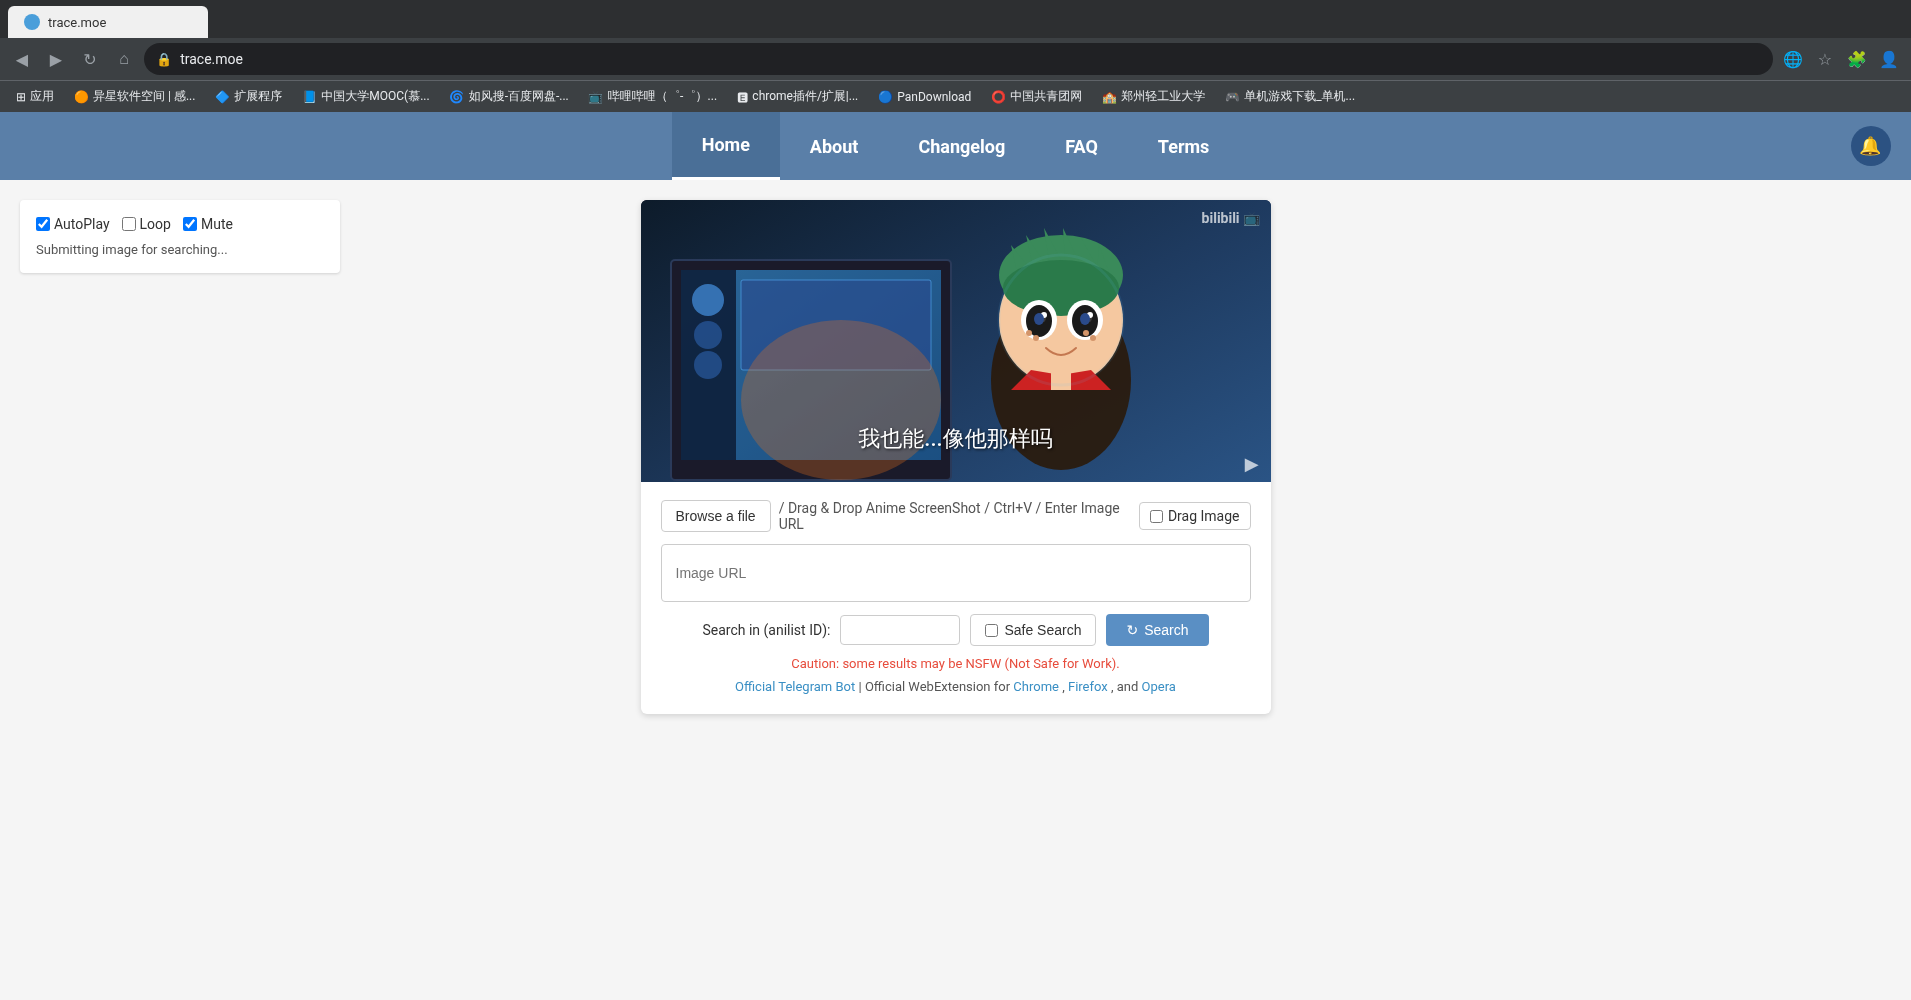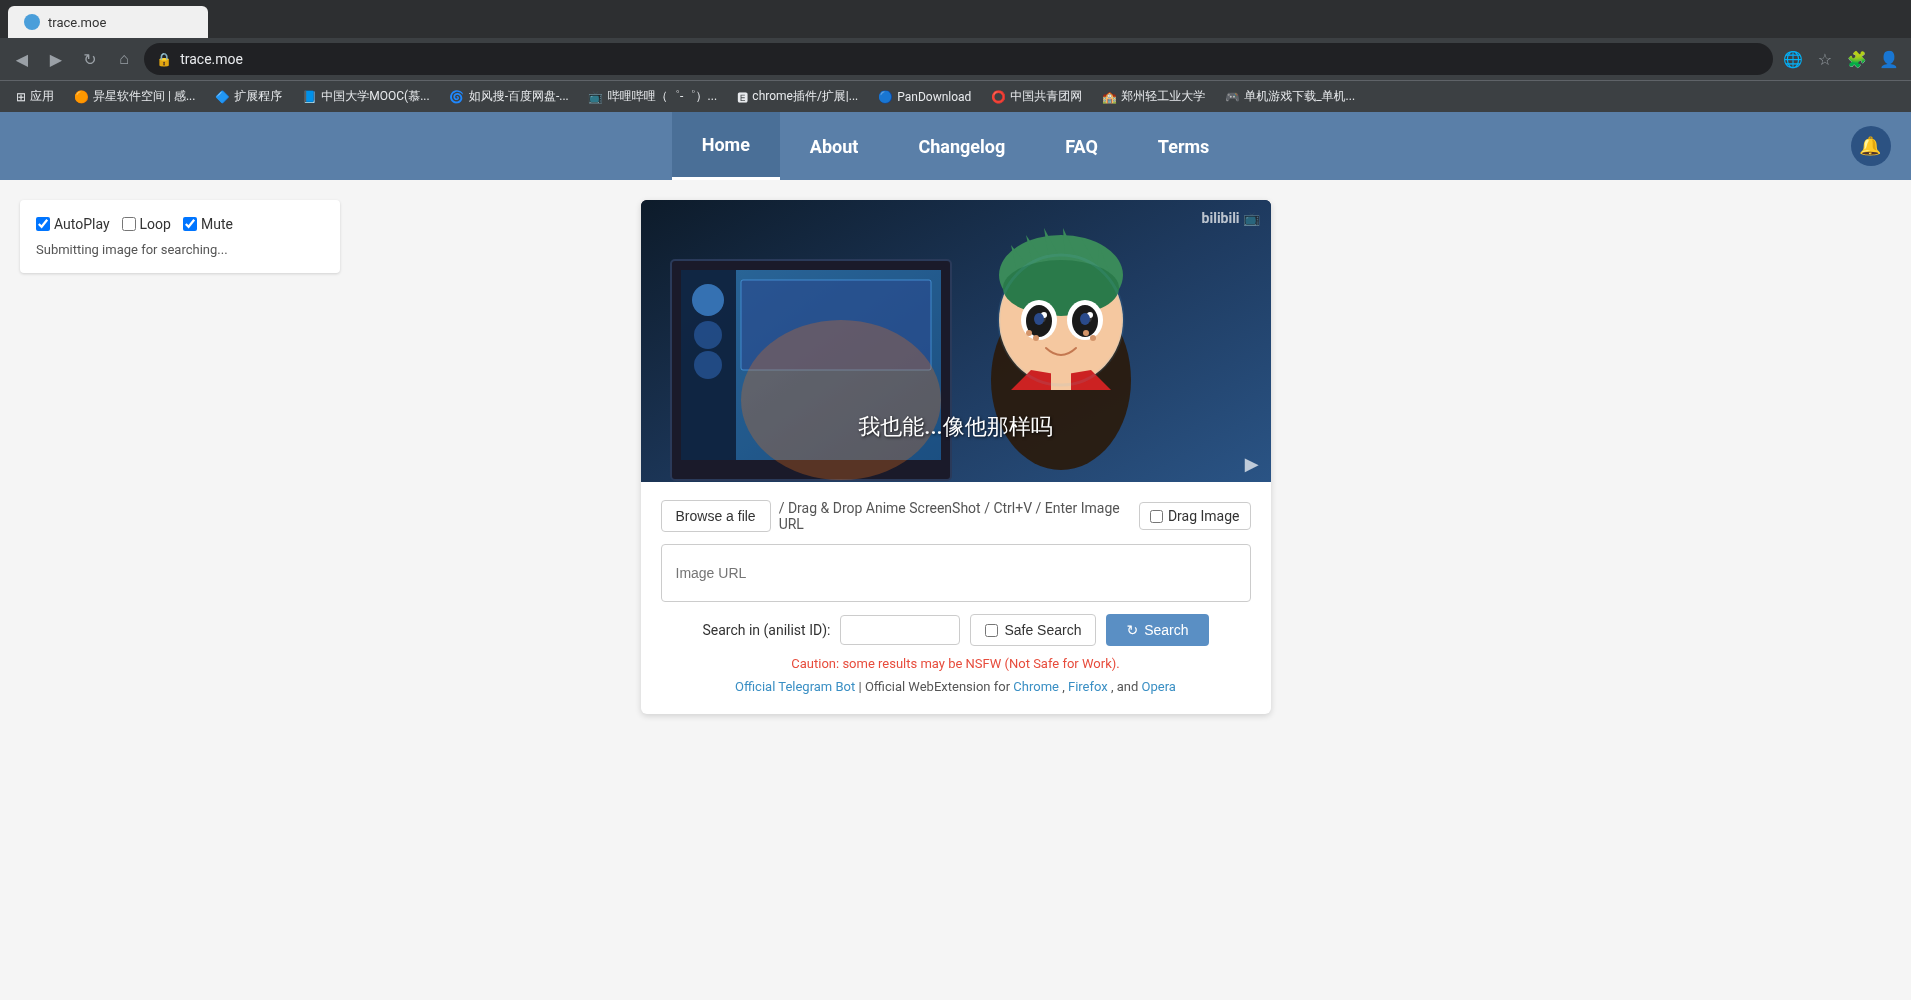--- a/index.html
+++ b/index.html
@@ -259,21 +259,21 @@
       position: absolute;
       top: 10px;
       right: 10px;
       color: rgba(255,255,255,0.7);
       font-size: 14px;
       font-weight: bold;
     }
 
     .video-subtitle {
       position: absolute;
-      bottom: 40px;
+      bottom: 28px;
       left: 50%;
       transform: translateX(-50%);
       color: #fff;
       font-size: 22px;
       white-space: nowrap;
       text-shadow: 1px 1px 3px rgba(0,0,0,0.8);
       font-weight: 500;
     }
 
     .video-controls {

